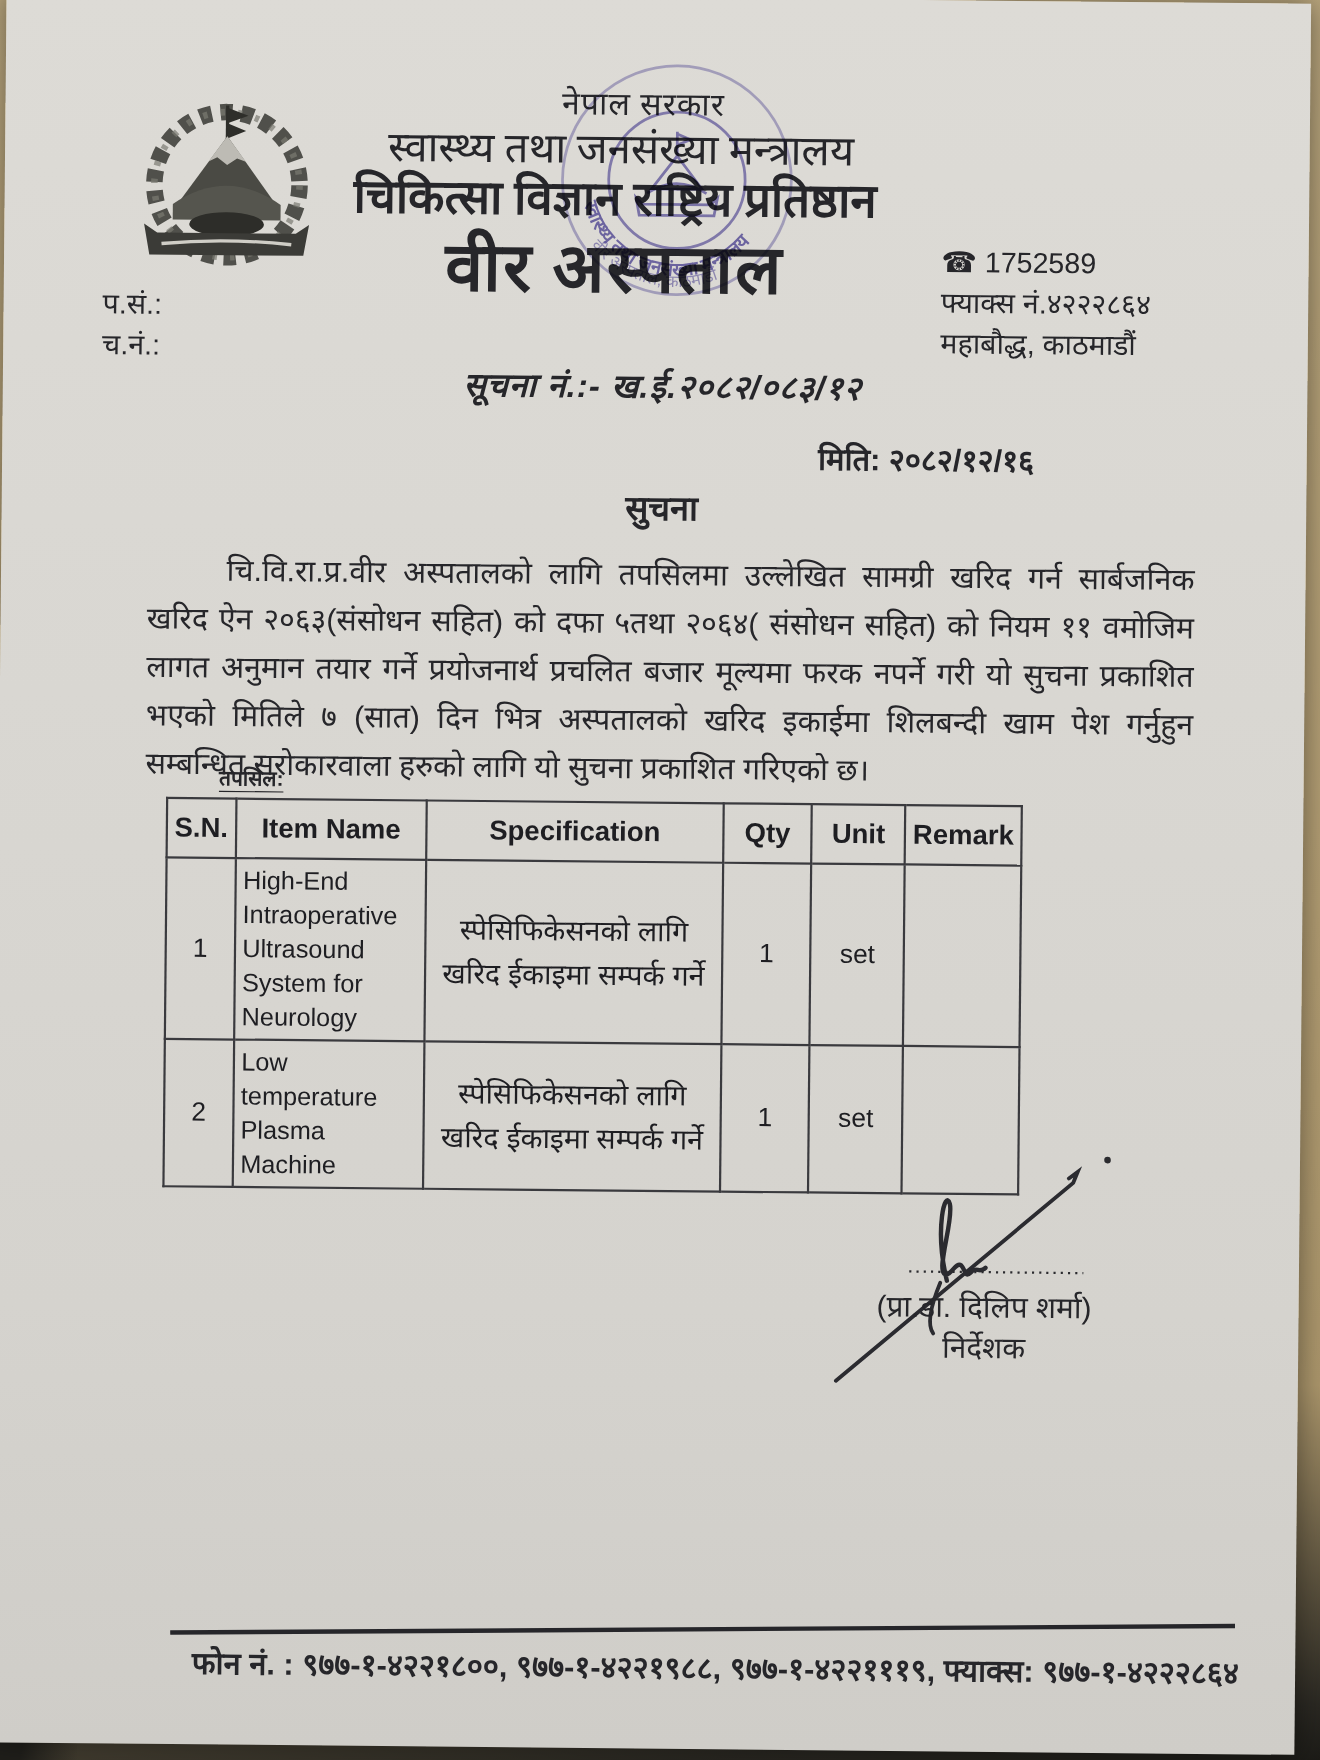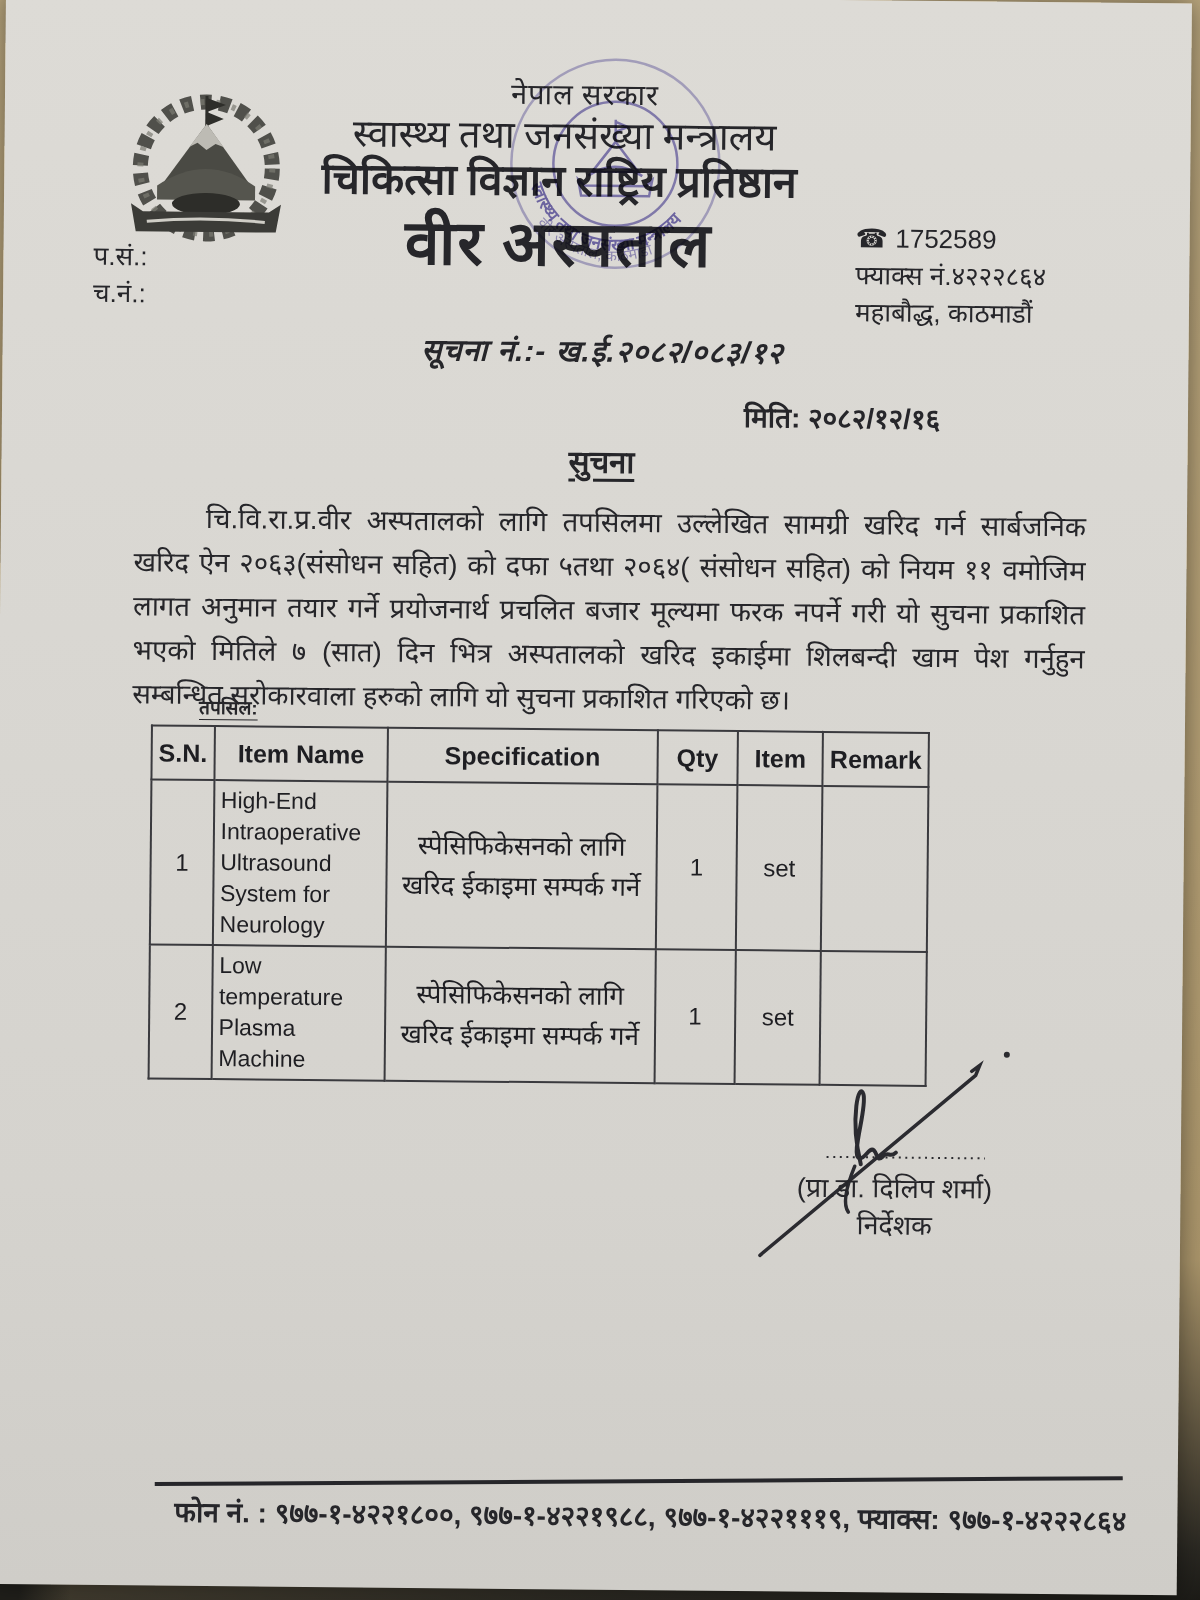--- a/index.html
+++ b/index.html
@@ -30,26 +30,26 @@
   
   .h-gov     {left:180px;top:76px;width:800px;font-size:29px;letter-spacing:1px;}
   .h-ministry{left:160px;top:110px;width:800px;font-size:38px;}
   .h-academy {left:150px;top:152px;width:810px;font-size:43px;font-weight:bold;}
   .h-hospital{left:150px;top:202px;width:810px;font-size:62px;font-weight:bold;letter-spacing:2px;}
 
   .emblem{left:103px;top:90px;}
   .stamp{left:492px;top:52px;mix-blend-mode:multiply;opacity:.92;}
 
   .contact{left:852px;top:220px;font-size:26px;line-height:37px;white-space:nowrap;}
-  .refs{left:90px;top:245px;font-size:26px;line-height:37px;}
+  .refs{left:90px;top:265px;font-size:26px;line-height:37px;}
 
   .notice-no{left:200px;top:332px;width:800px;font-size:30px;font-weight:bold;font-style:italic;letter-spacing:1px;}
   .date-line{left:640px;top:398px;width:400px;font-size:28px;font-weight:bold;text-align:center;}
   .subject{left:200px;top:442px;width:800px;font-size:31px;font-weight:bold;}
-  .subject span{text-decoration:underline;text-underline-offset:6px;}
+  .subject span{text-underline-offset:6px;}
 
   .body-par{
     left:133px;top:503px;width:952px;font-size:27.5px;line-height:44px;
     text-align:justify;text-indent:72px;
   }
 
   .tapasil{left:200px;top:700px;font-size:19px;font-weight:bold;text-decoration:underline;text-underline-offset:5px;}
 
   table.notice{
     left:0;border-collapse:collapse;table-layout:fixed;
@@ -148,21 +148,21 @@
           <col class="col-qty">
             <col class="col-unit">
             <col class="col-rem">
         </colgroup>
         <tbody>
             <tr>
           <th>S.N.</th>
           <th>Item Name</th>
           <th>Specification</th>
           <th>Qty</th>
-          <th>Item</th>
+          <th>Unit</th>
           <th>Remark</th>
         </tr>
         <tr class="r1">
           <td class="sn">1</td>
           <td class="item">High-End Intraoperative Ultrasound System for Neurology</td>
           <td class="spec">स्पेसिफिकेसनको लागि खरिद ईकाइमा सम्पर्क गर्ने</td>
           <td class="qty">1</td>
           <td class="unit">set</td>
           <td class="rem"></td>
         </tr>

